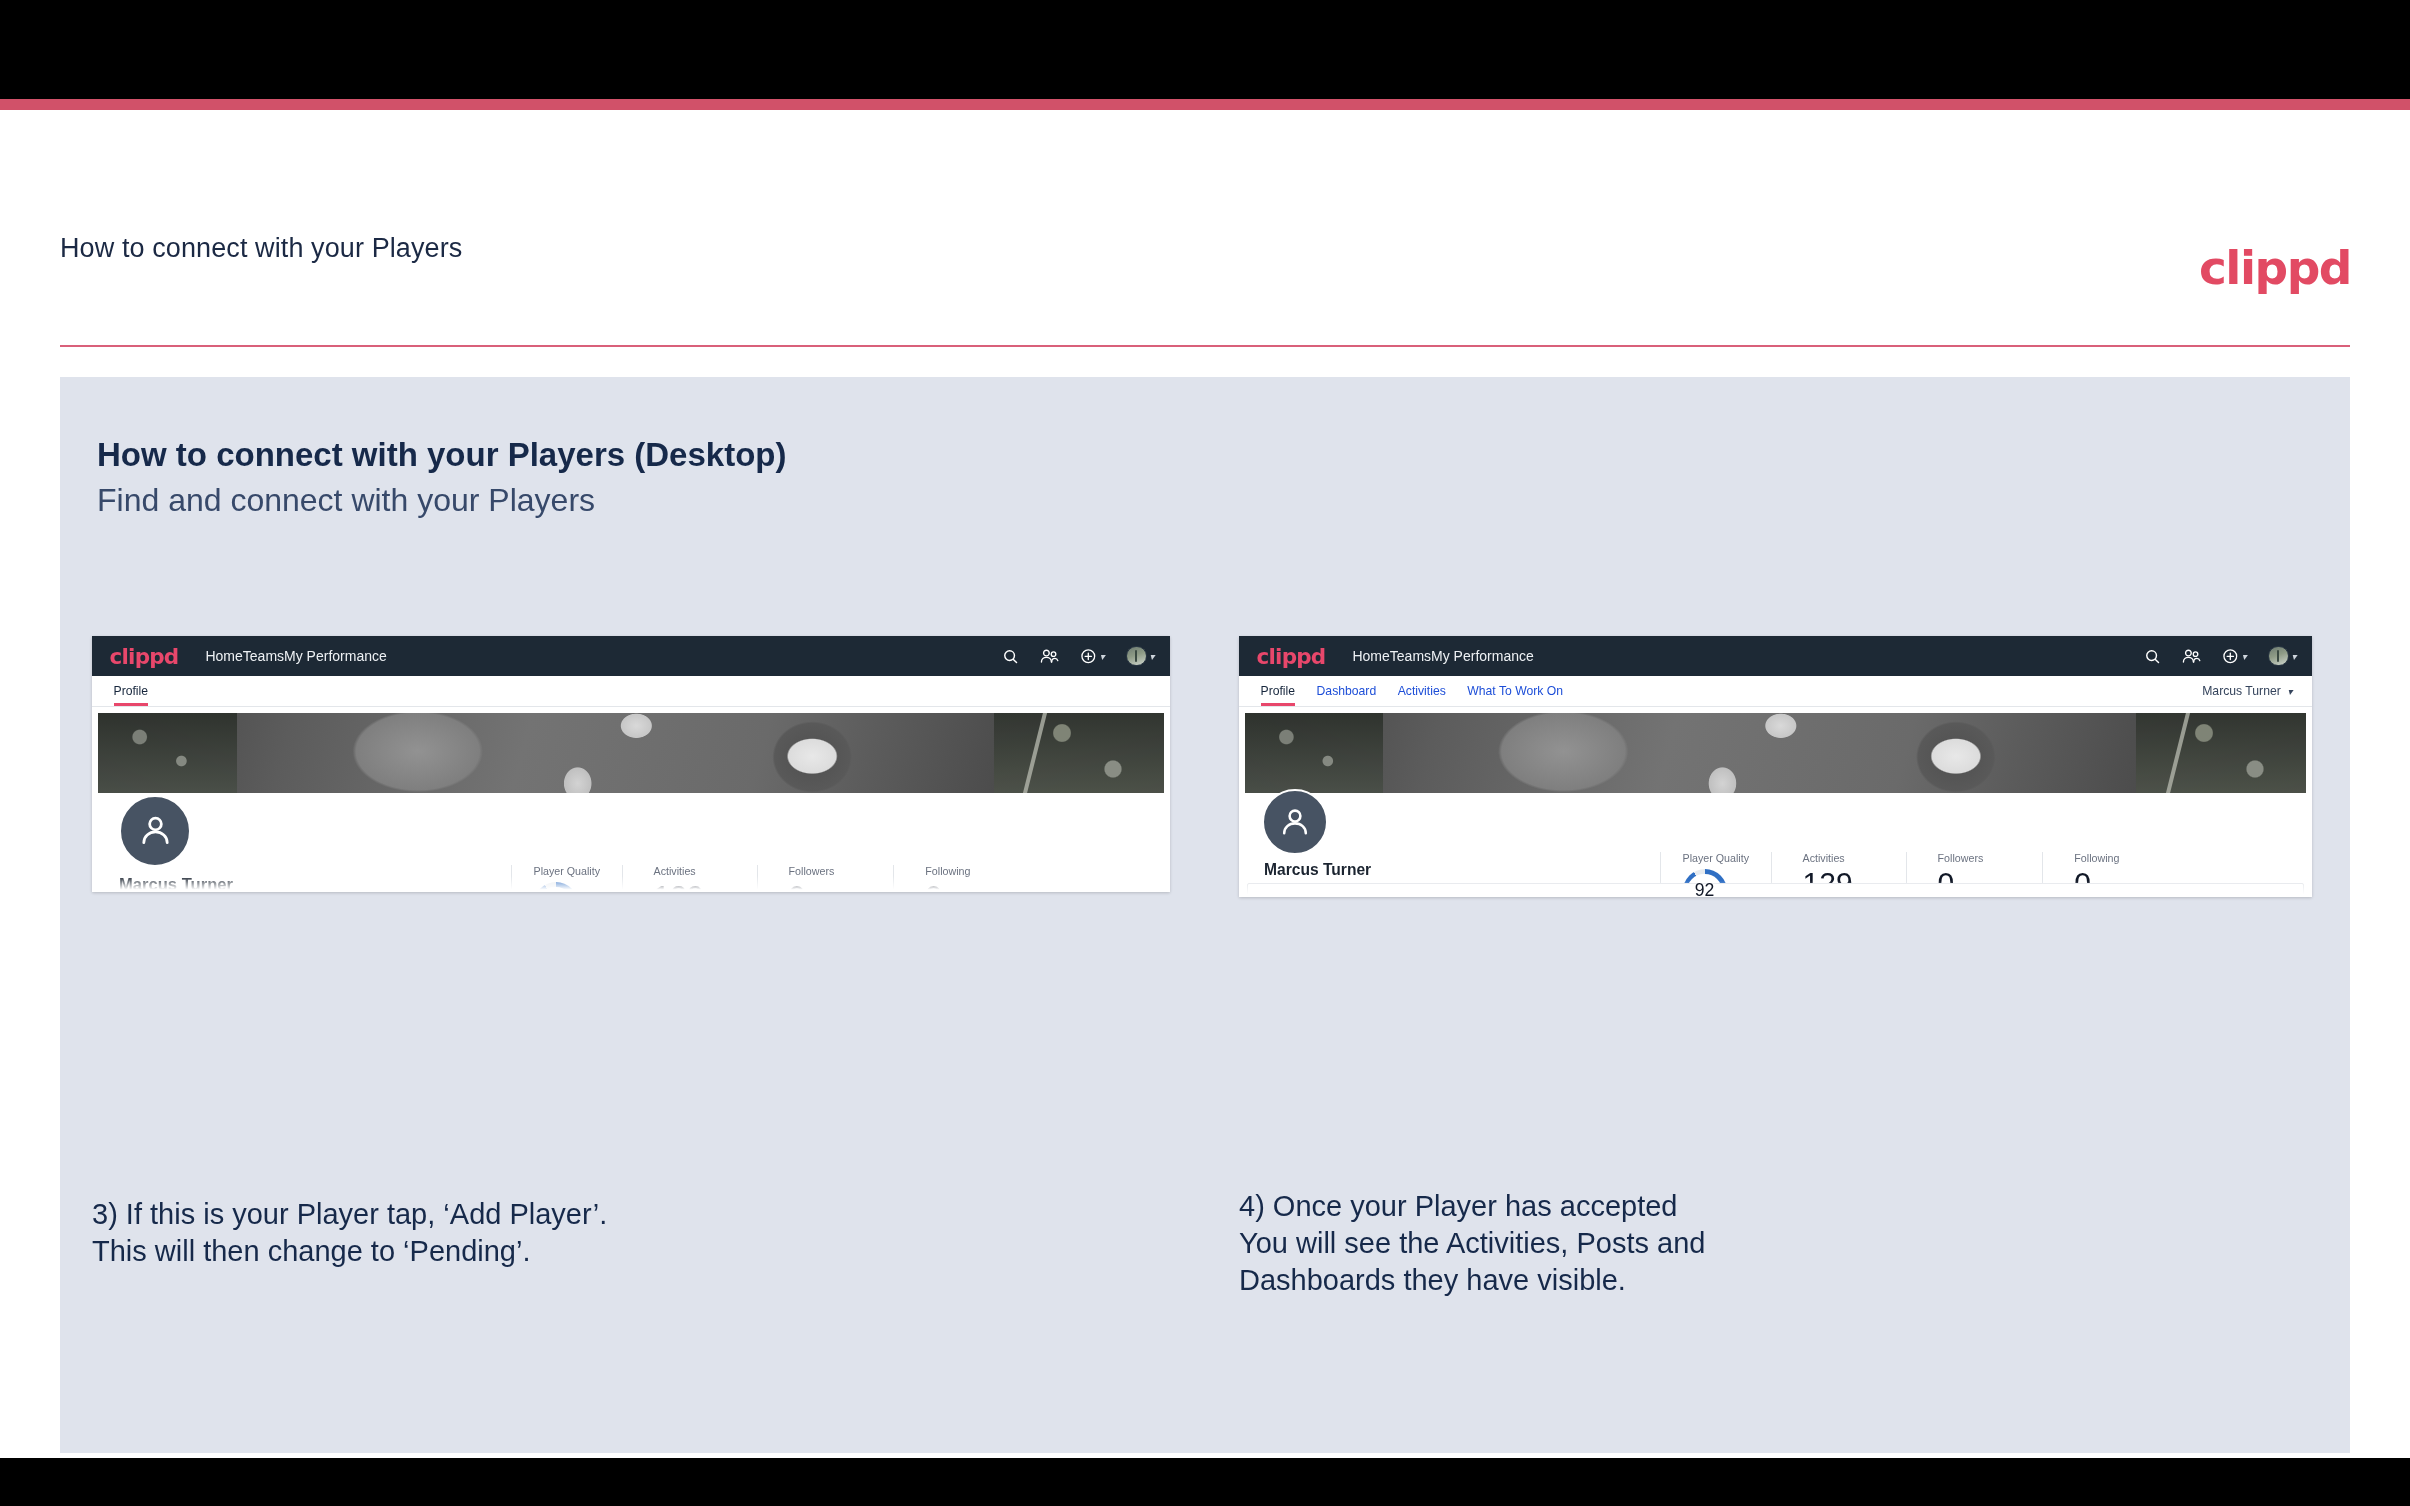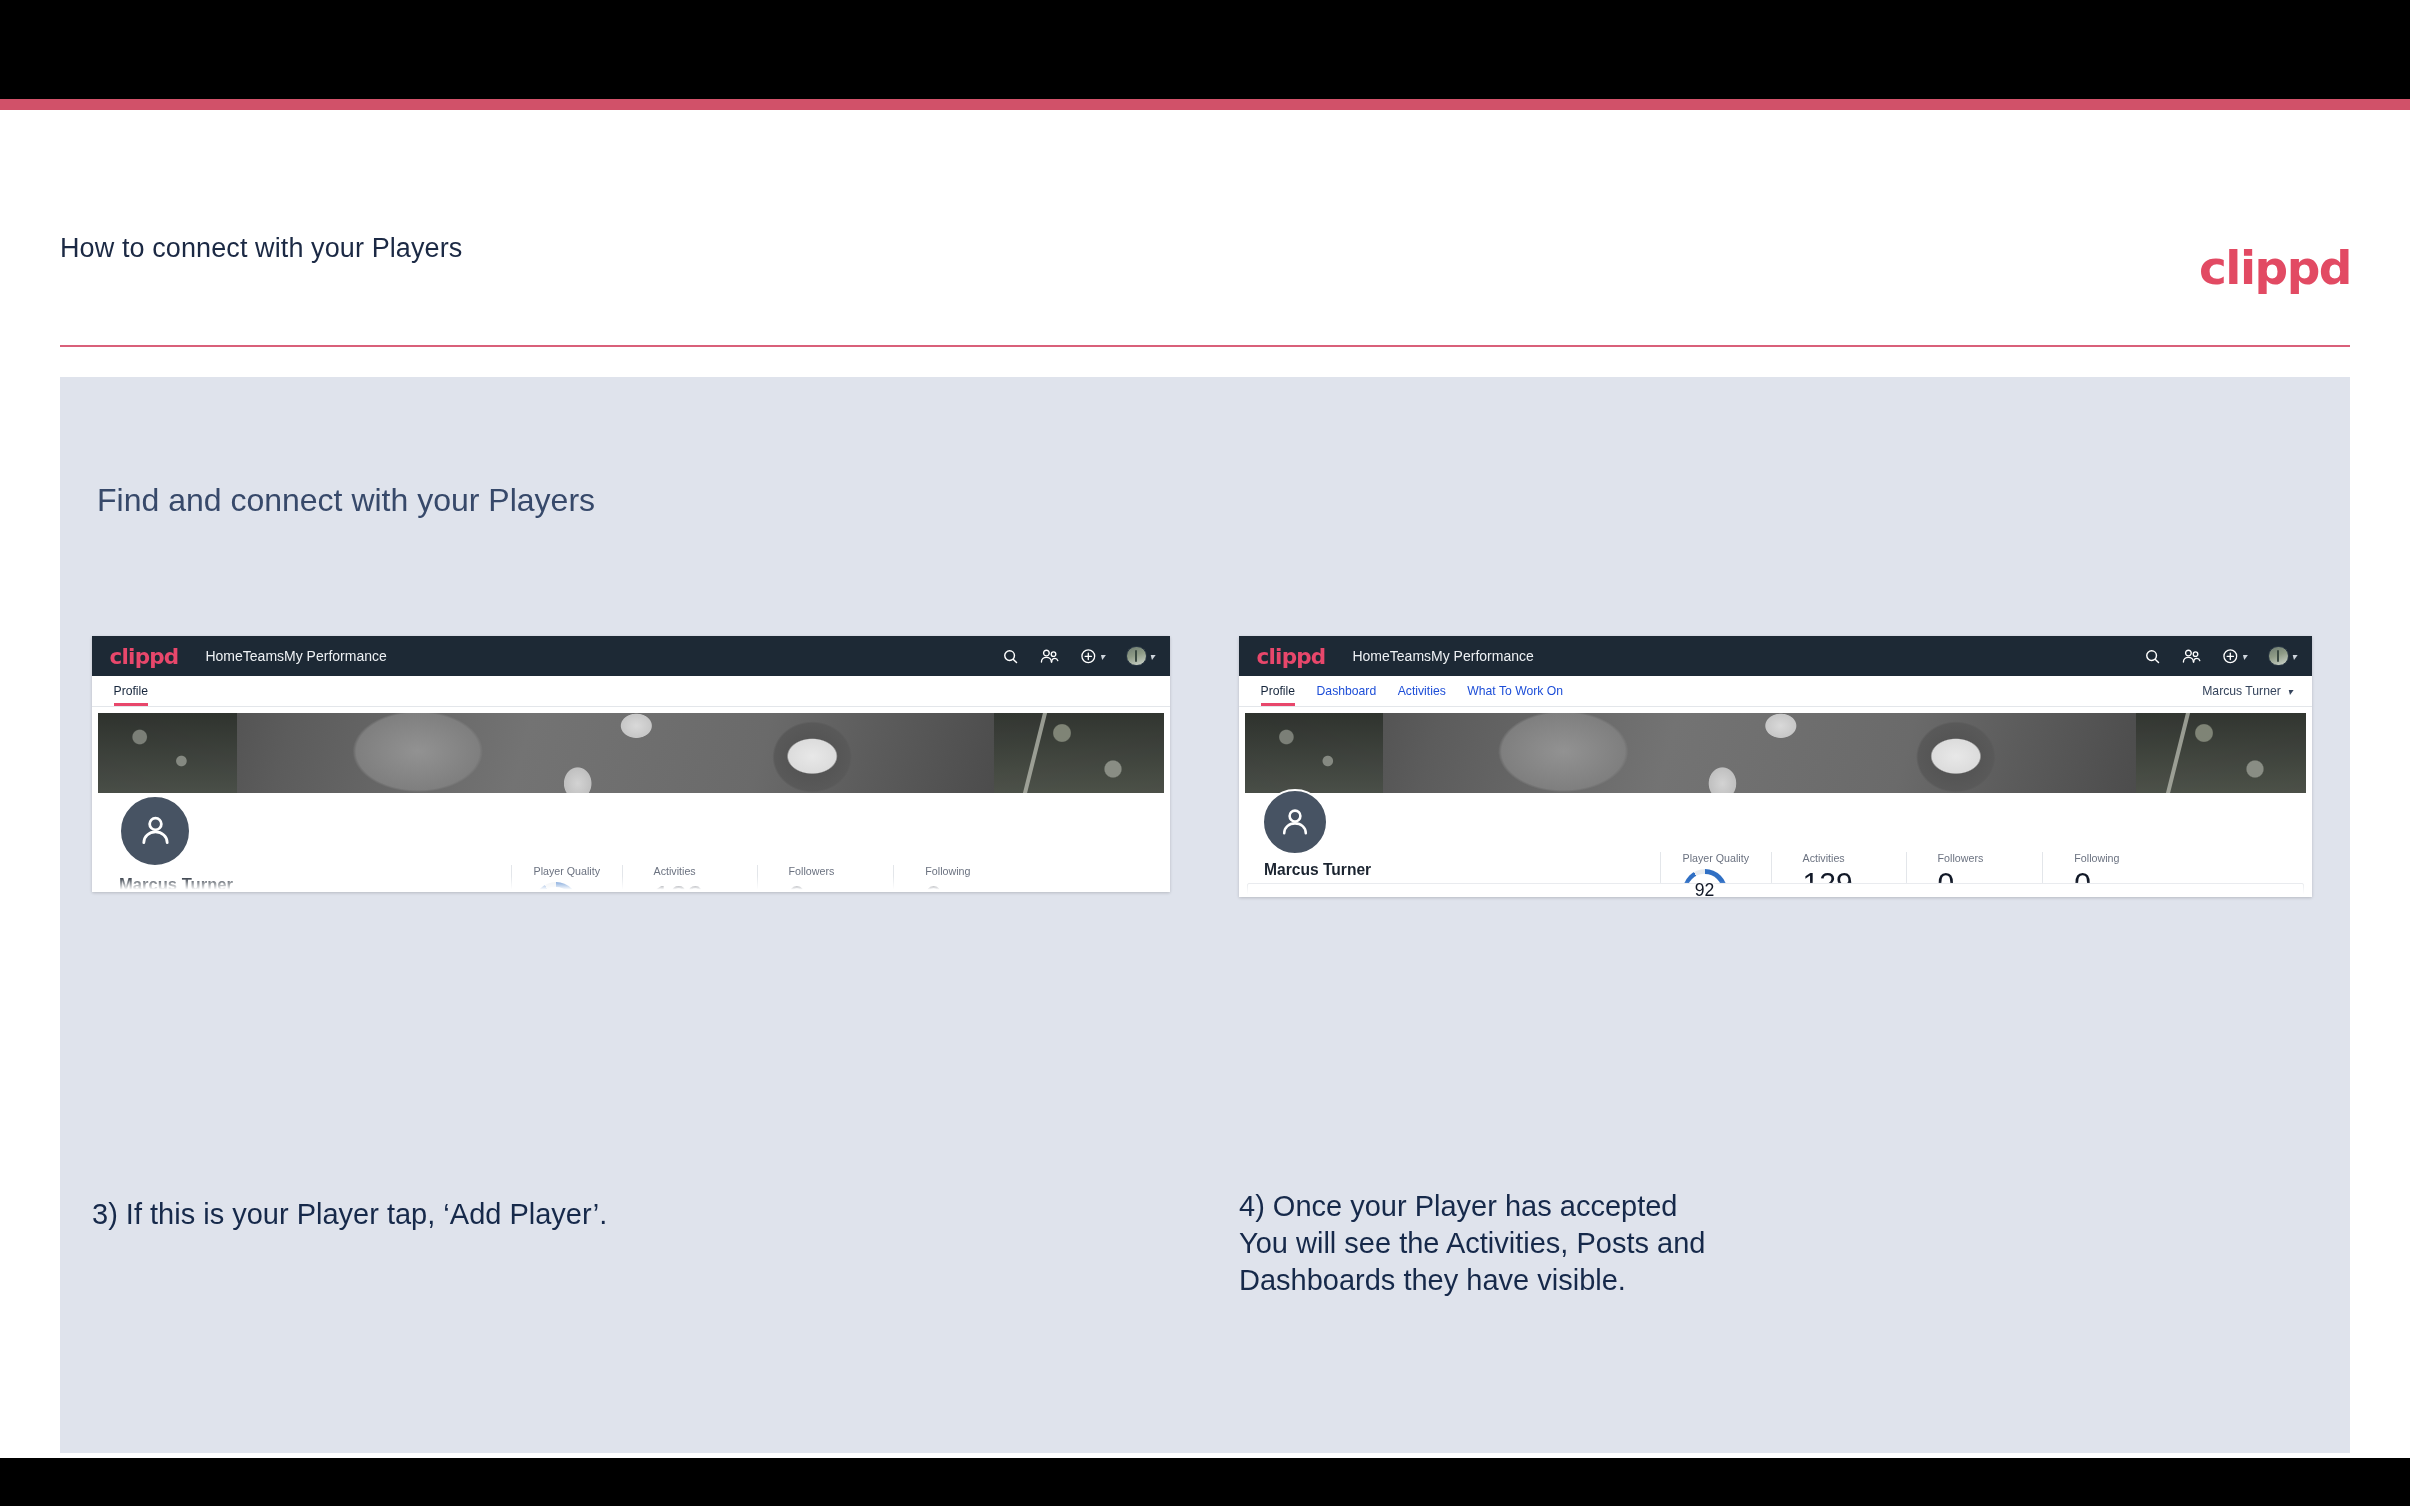--- a/index.html
+++ b/index.html
@@ -209,20 +209,21 @@
     <div class="slide-header">
       <div class="header-title">How to connect with your Players</div>
       <div class="logo-wrap">
         <div class="logo-text">clippd</div>
       </div>
       <div class="header-rule"></div>
     </div>
 
     <div class="content-panel">
 
+      <div class="panel-title">How to connect with your Players (Desktop)</div>
       <div class="panel-sub">Find and connect with your Players</div>
 
       <div class="shot shot-left">
 
         <div class="app-nav">
           <div class="app-logo">clippd</div>
           <div class="app-nav-links">
             <span>Home</span>
             <span>Teams</span>
             <span>My Performance</span>
@@ -404,20 +405,21 @@
             </div>
           </div>
 
         </div>
 
         <div class="fade-bottom"></div>
       </div>
 
       <div class="caption cap-left">
         <div>3) If this is your Player tap, ‘Add Player’.</div>
+        <div>This will then change to ‘Pending’.</div>
       </div>
 
       <div class="caption cap-right">
         <div>4) Once your Player has accepted</div>
         <div>You will see the Activities, Posts and</div>
         <div>Dashboards they have visible.</div>
       </div>
 
     </div>
 

